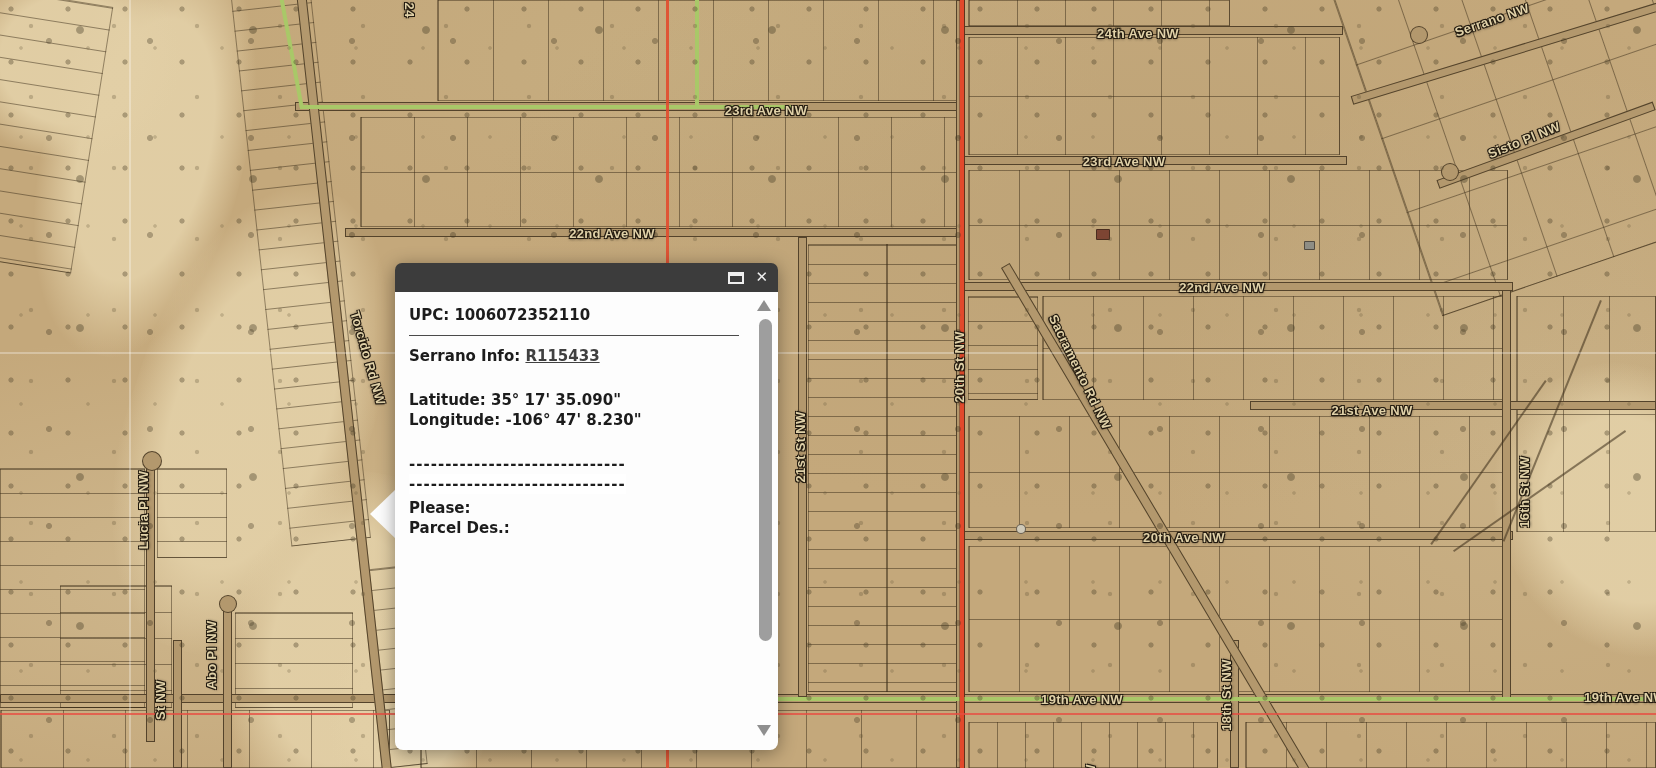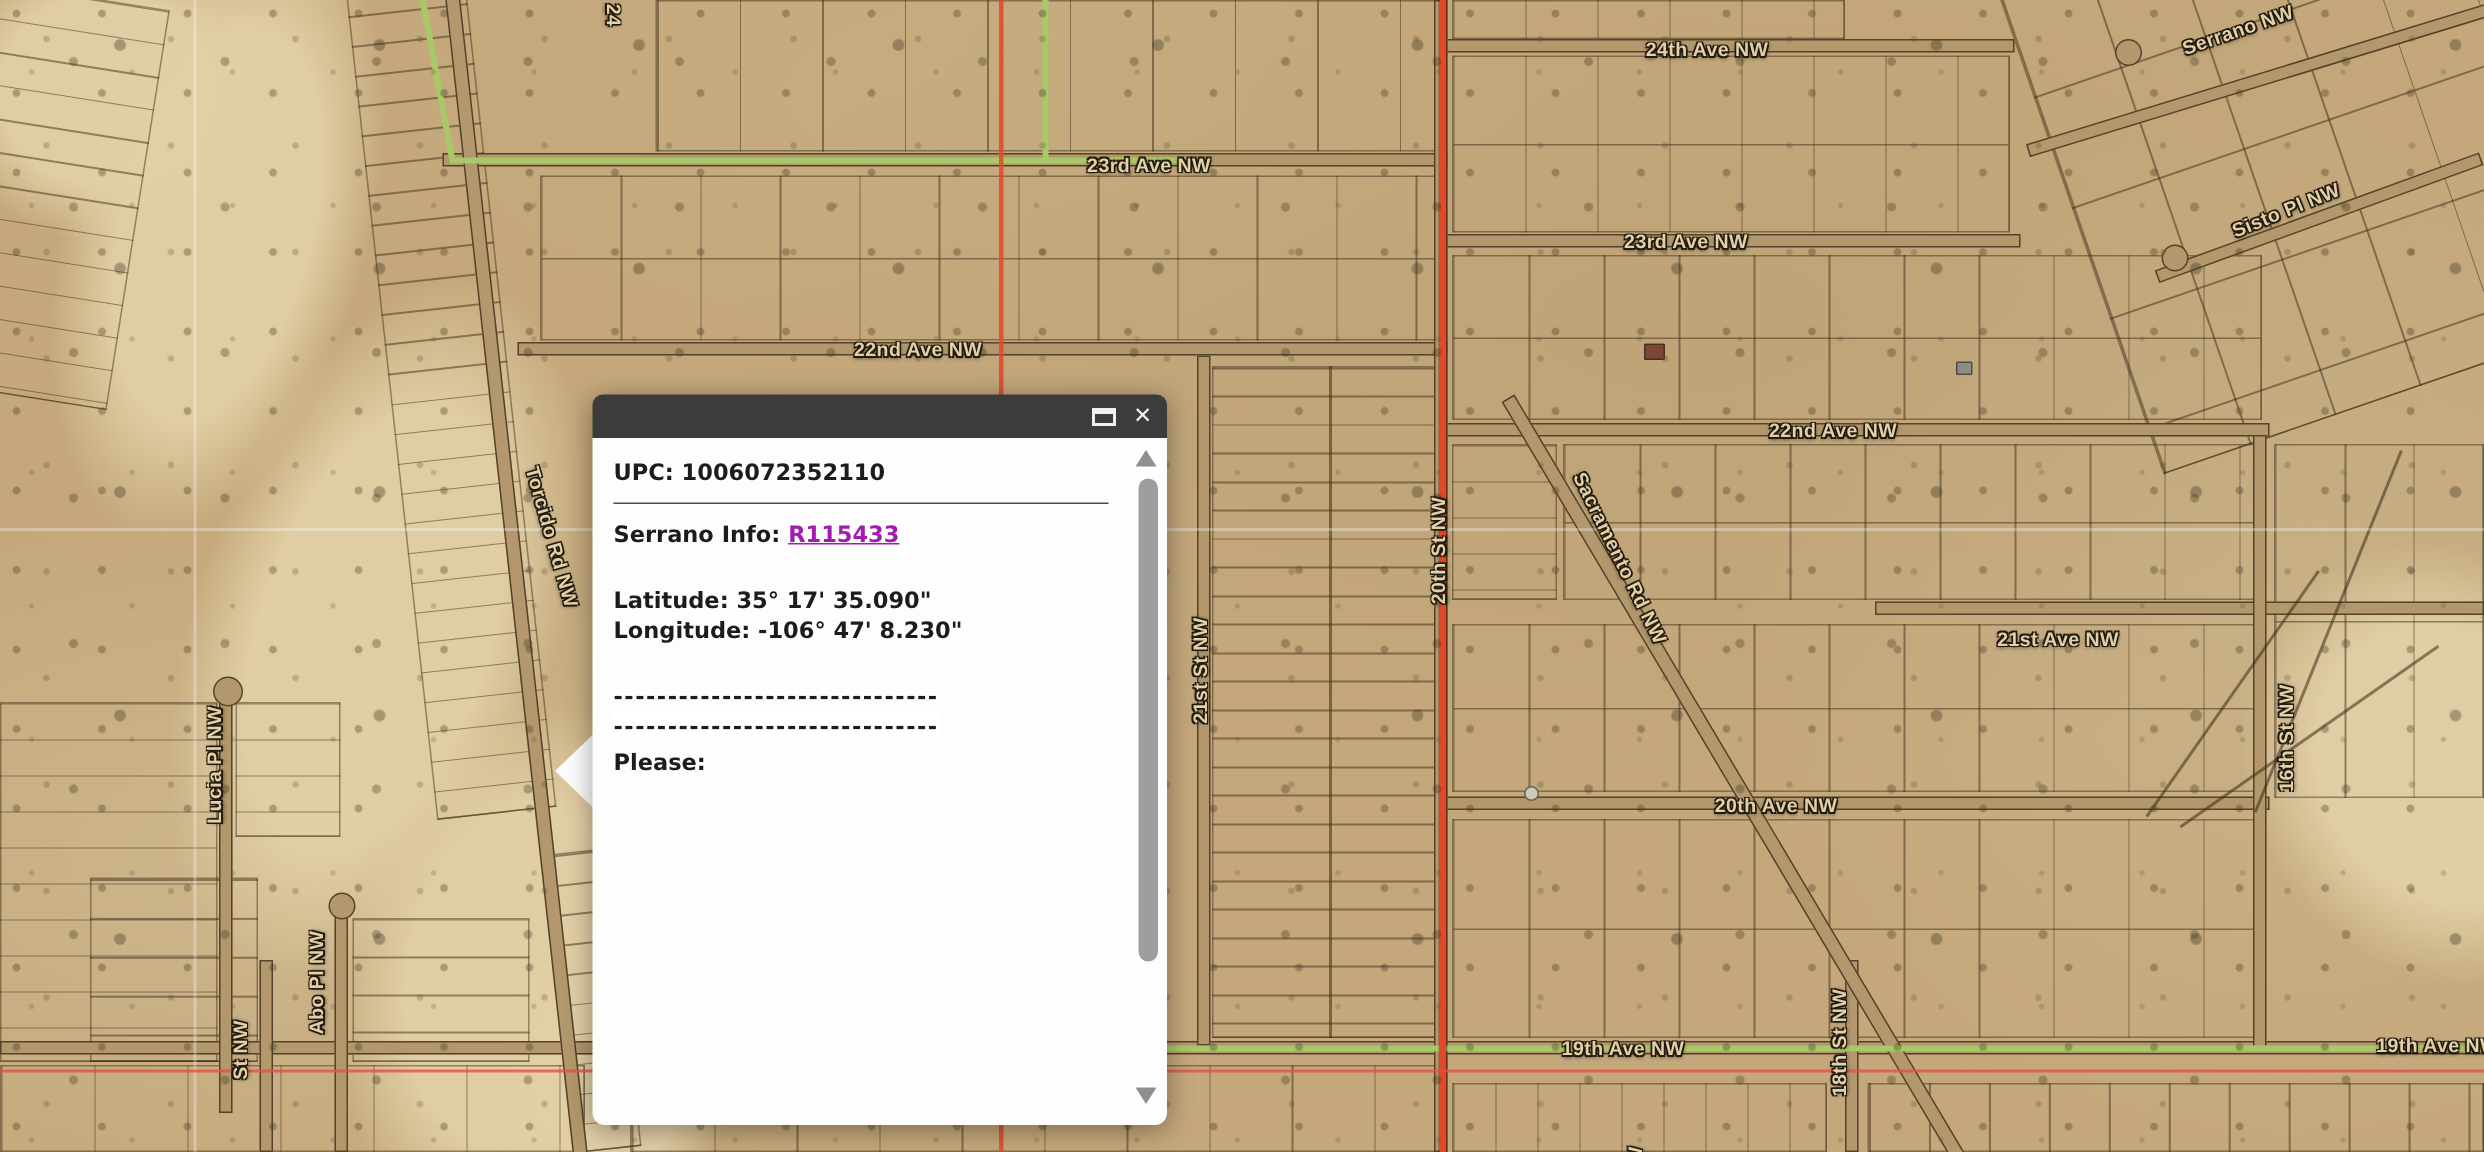--- a/index.html
+++ b/index.html
@@ -46,21 +46,21 @@
     display:flex;align-items:center;justify-content:flex-end;gap:11px;padding-right:10px}
   .max-icon{width:16px;height:12px;border:2px solid #efefef;border-top-width:4px;box-sizing:border-box;cursor:pointer}
   .close-icon{color:#efefef;font:bold 15px "DejaVu Sans",sans-serif;line-height:1;cursor:pointer}
   #popup .popup-body{position:absolute;top:29px;left:0;right:0;bottom:0;background:#fdfdfd;
     border-radius:0 0 8px 8px;overflow:hidden;color:#1c1c1c;
     font-family:"DejaVu Sans",sans-serif;font-weight:bold;font-size:15px;line-height:20px;
     padding:13px 46px 0 14px;box-sizing:border-box}
   .upc-line{margin:0}
   .popup-body hr{border:none;border-top:1px solid #4a4a4a;margin:10px 0;width:330px}
   .account-line{margin:0}
-  .account-link{color:#a21caf;text-decoration:underline;cursor:pointer}
+  .account-link{color:#404040;text-decoration:underline;cursor:pointer}
   .latlon{margin:0}
   .lat-first{margin-top:24px}
   .divider{margin:24px 0 0 0;letter-spacing:1px}
   .divider2{margin:0;background:#ffffff;width:fit-content}
   .subdiv-line{margin-top:20px}
   .kv{display:flex}
   .kv .k{width:122px;flex:0 0 auto}
   .tract{margin-top:4px}
   .note{font-weight:normal;color:#3c3c3c;margin-top:20px;width:322px}
   
@@ -159,21 +159,21 @@
       <div class="structure" style="left: 1304px; top: 241px; width: 11px; height: 9px; background: rgb(142, 141, 133); border-radius: 1px;"></div>
       <div class="structure" style="left: 1016px; top: 524px; width: 10px; height: 10px; background: rgb(207, 201, 184); border-radius: 50%;"></div>
     </div>
   <div class="speckles"></div>
   <div id="labels">
       <span class="street-label" style="left: 1138px; top: 33px; transform: translate(-50%, -50%) rotate(0deg);">24th Ave NW</span>
       <span class="street-label" style="left: 766px; top: 110px; transform: translate(-50%, -50%) rotate(0deg);">23rd Ave NW</span>
       <span class="street-label" style="left: 1124px; top: 161px; transform: translate(-50%, -50%) rotate(0deg);">23rd Ave NW</span>
       <span class="street-label" style="left: 612px; top: 233px; transform: translate(-50%, -50%) rotate(0deg);">22nd Ave NW</span>
       <span class="street-label" style="left: 1222px; top: 287px; transform: translate(-50%, -50%) rotate(0deg);">22nd Ave NW</span>
-      <span class="street-label" style="left: 1372px; top: 426px; transform: translate(-50%, -50%) rotate(0deg);">21st Ave NW</span>
+      <span class="street-label" style="left: 1372px; top: 410px; transform: translate(-50%, -50%) rotate(0deg);">21st Ave NW</span>
       <span class="street-label" style="left: 1184px; top: 537px; transform: translate(-50%, -50%) rotate(0deg);">20th Ave NW</span>
       <span class="street-label" style="left: 1082px; top: 699px; transform: translate(-50%, -50%) rotate(0deg);">19th Ave NW</span>
       <span class="street-label" style="left: 1625px; top: 697px; transform: translate(-50%, -50%) rotate(0deg);">19th Ave NW</span>
       <span class="street-label" style="left: 800px; top: 447px; transform: translate(-50%, -50%) rotate(-90deg);">21st St NW</span>
       <span class="street-label" style="left: 959px; top: 367px; transform: translate(-50%, -50%) rotate(-90deg);">20th St NW</span>
       <span class="street-label" style="left: 1080px; top: 372px; transform: translate(-50%, -50%) rotate(64deg);">Sacramento Rd NW</span>
       <span class="street-label" style="left: 1524px; top: 492px; transform: translate(-50%, -50%) rotate(-90deg);">16th St NW</span>
       <span class="street-label" style="left: 1226px; top: 695px; transform: translate(-50%, -50%) rotate(-90deg);">18th St NW</span>
       <span class="street-label" style="left: 1090px; top: 800px; transform: translate(-50%, -50%) rotate(-90deg);">17th St NW</span>
       <span class="street-label" style="left: 368px; top: 358px; transform: translate(-50%, -50%) rotate(74deg);">Torcido Rd NW</span>
@@ -201,17 +201,18 @@
     <hr>
     <p class="account-line">
       <span>Serrano Info:</span>
       <a class="account-link">R115433</a>
     </p>
     <p class="latlon lat-first">Latitude: 35° 17' 35.090"</p>
     <p class="latlon">Longitude: -106° 47' 8.230"</p>
     <p class="divider">------------------------------</p>
     <p class="divider divider2">------------------------------</p>
     <p class="latlon tract">Please:</p>
+    <p class="latlon">Parcel Des.:</p>
   </div>
   <div class="sb-up"></div>
   <div class="sb-thumb"></div>
   <div class="sb-down"></div>
 </div>
 
 </body></html>

